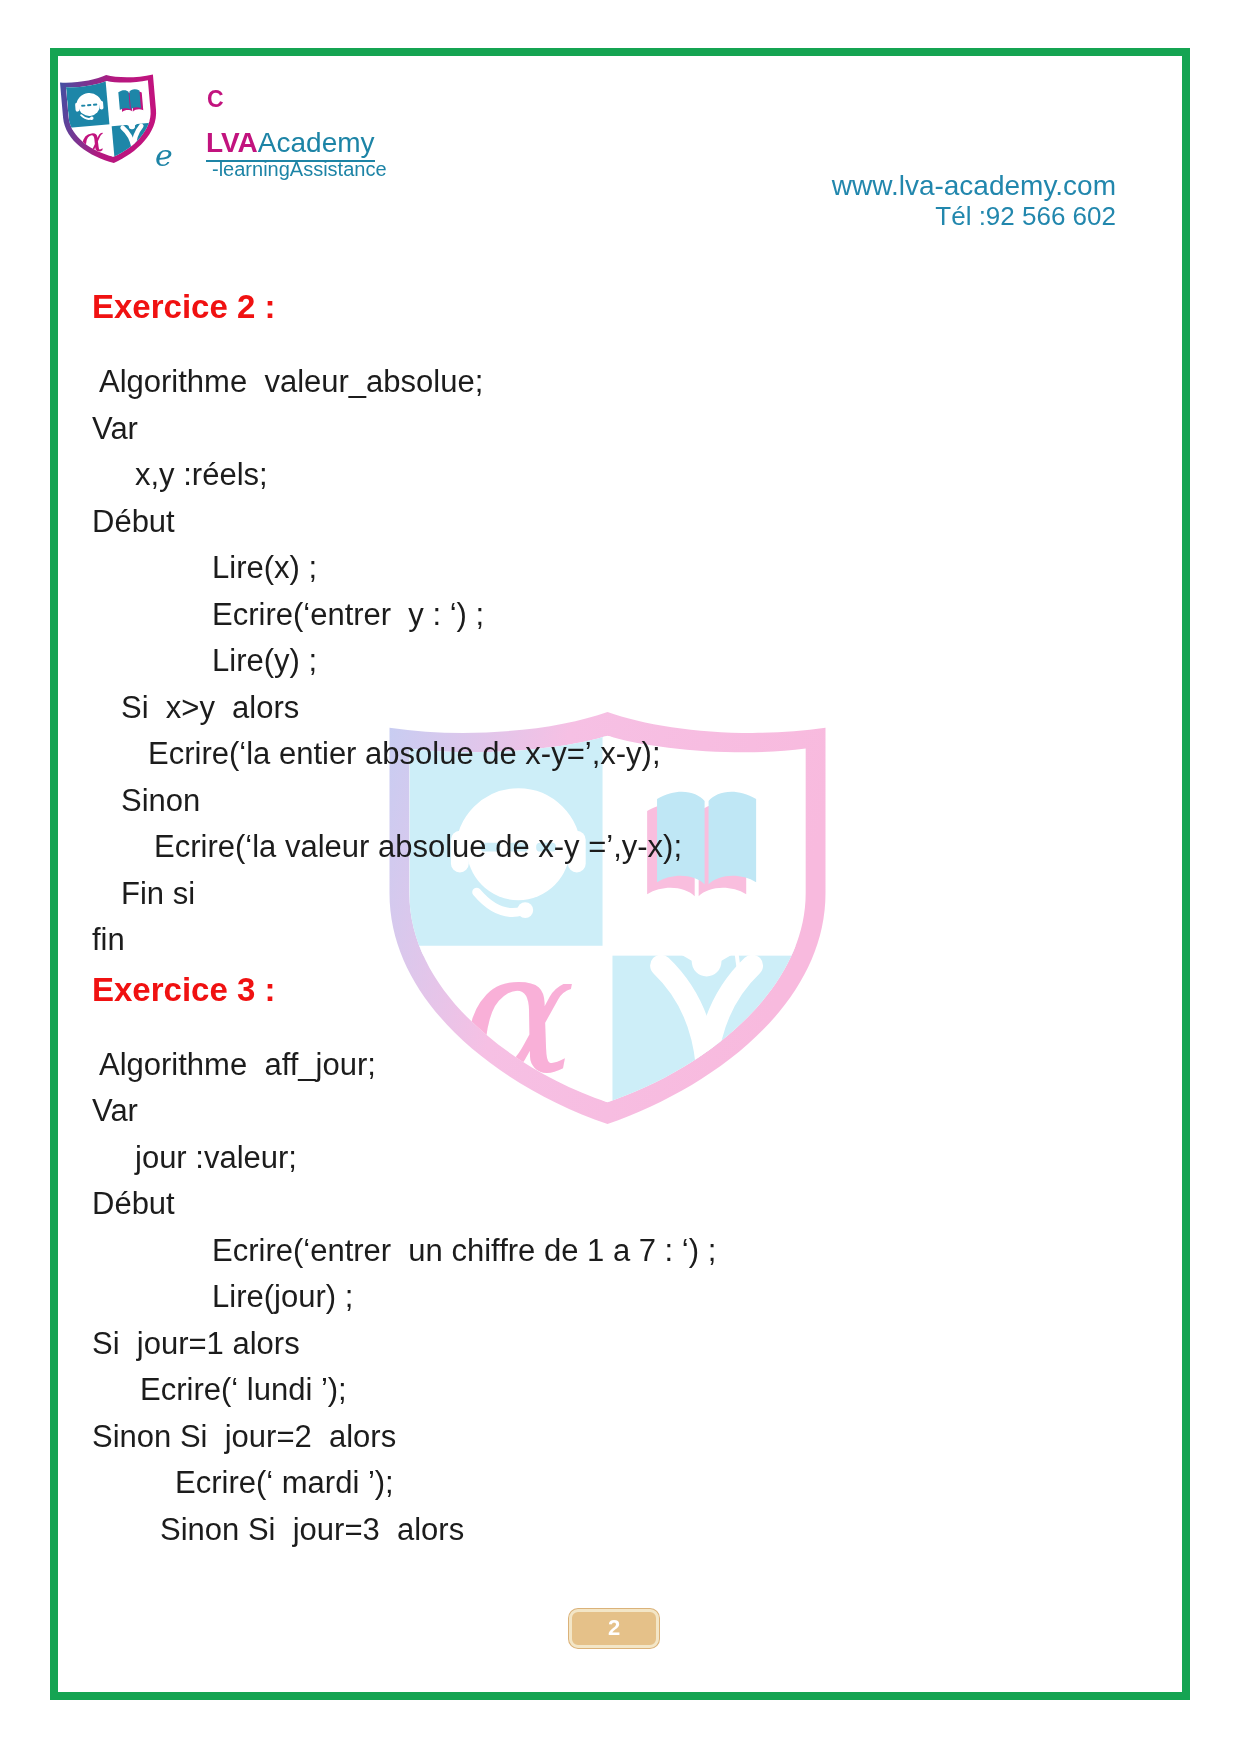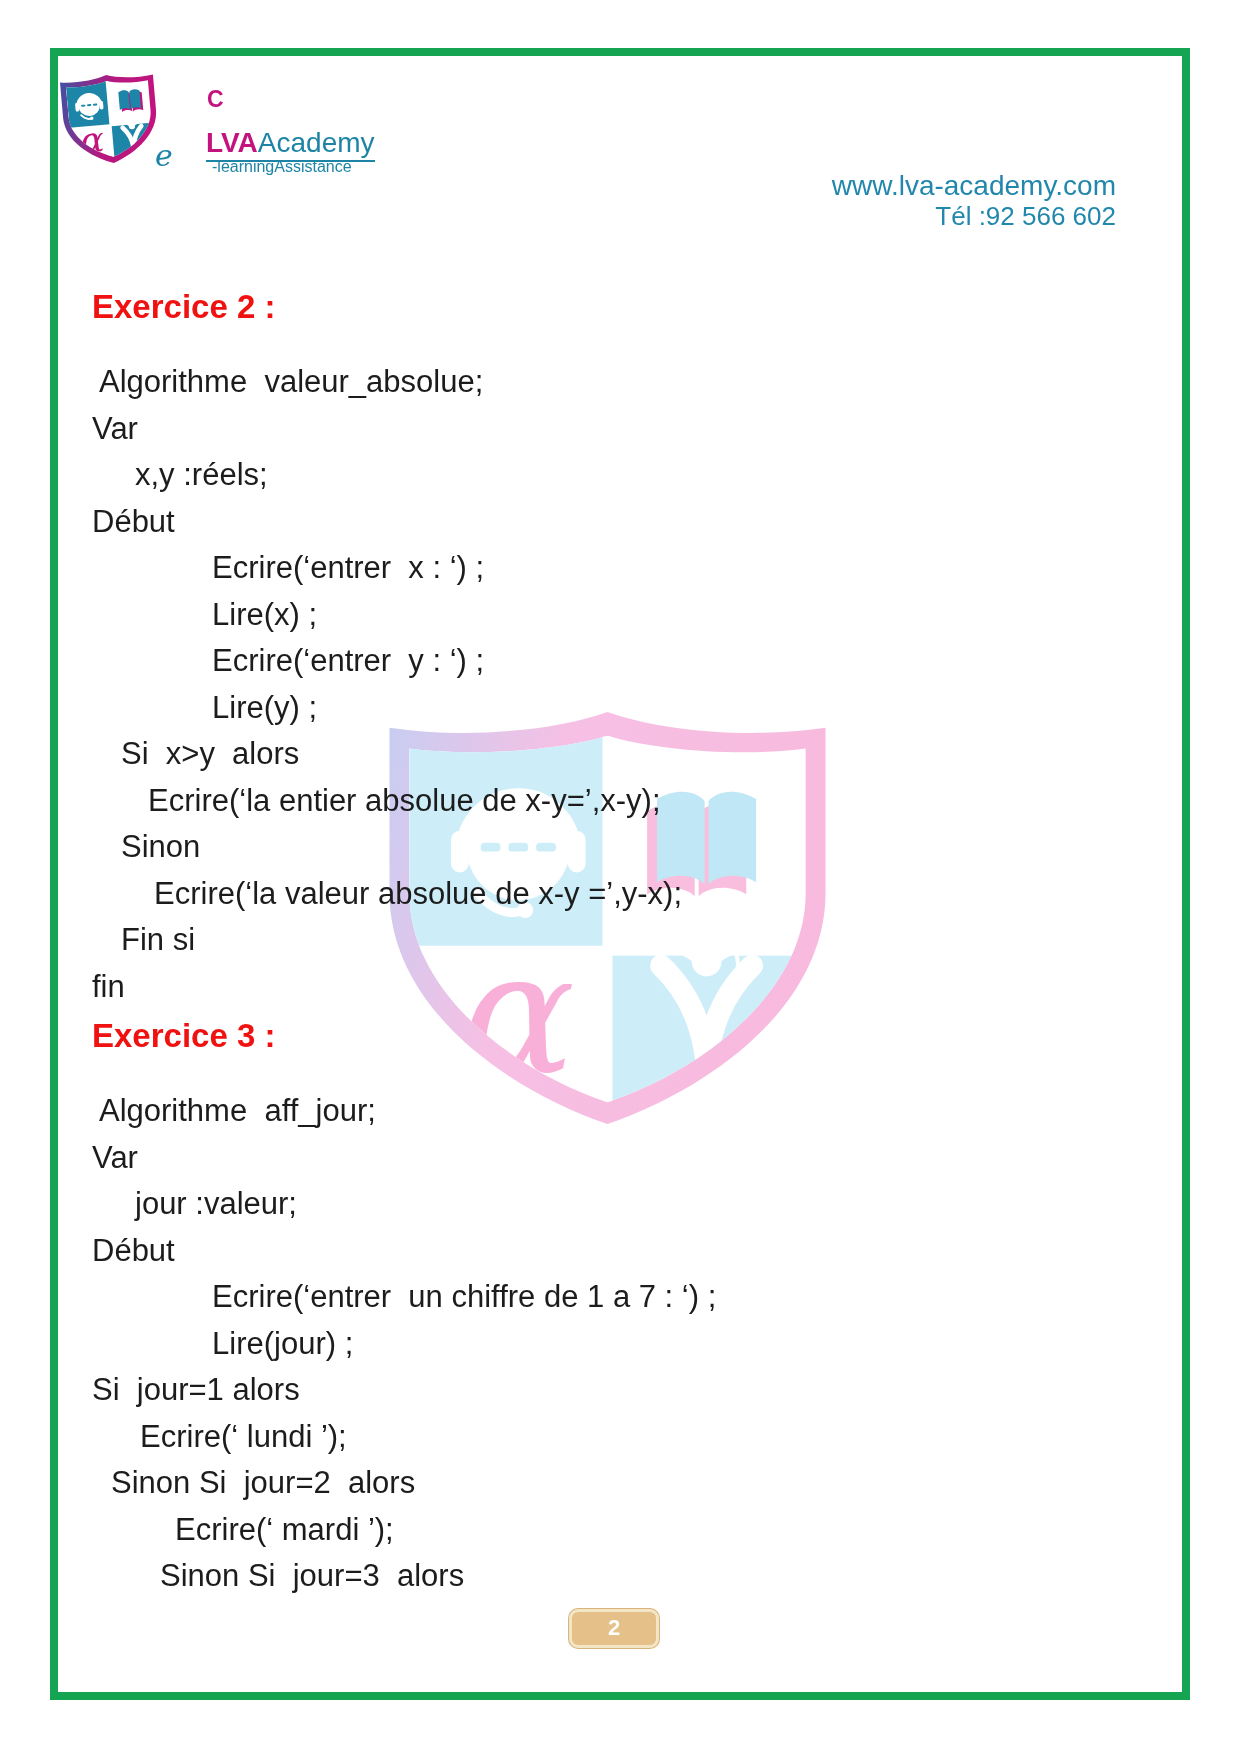--- a/index.html
+++ b/index.html
@@ -12,21 +12,21 @@
     position:absolute;left:50px;top:48px;width:1140px;height:1652px;
     border:8px solid var(--green,#15a452);box-sizing:border-box;z-index:3;
     pointer-events:none;
   }
   
   .logo-shield{position:absolute;left:57px;top:72px;width:106px;height:94px;transform:rotate(-5deg);z-index:4;}
   .logo-mark-c{position:absolute;left:207px;top:86px;font-size:23px;font-weight:bold;color:var(--magenta,#c2137e);z-index:4;}
   .brand-word{position:absolute;left:206px;top:127px;font-size:28px;z-index:4;border-bottom:2px solid var(--teal,#1d84a6);padding-bottom:1px;}
   .brand-word .b1{color:var(--magenta,#c2137e);font-weight:bold;}
   .brand-word .b2{color:var(--teal,#1d84a6);}
-  .brand-tagline{position:absolute;left:212px;top:158px;font-size:16px;color:var(--teal,#1d84a6);z-index:4;}
+  .brand-tagline{position:absolute;left:212px;top:158px;font-size:20px;color:var(--teal,#1d84a6);z-index:4;}
   .cursive-e{position:absolute;left:155px;top:138px;font-size:30px;font-style:italic;color:var(--teal,#1d84a6);font-family:"DejaVu Serif",serif;z-index:4;}
   .contact{position:absolute;right:124px;text-align:right;color:var(--contact,#2287ad);z-index:4;}
   .contact.web{top:170px;font-size:28px;}
   .contact.tel{top:201px;font-size:26px;}
   
   .watermark{position:absolute;left:330px;top:700px;width:555px;height:436px;z-index:0;}
   
   .doc{position:absolute;left:92px;top:281px;width:1060px;z-index:1;color:#1c1c1c;}
   .doc .heading{font-size:33px;font-weight:bold;color:var(--red,#f01111);line-height:52px;margin-bottom:26px;}
   .doc .code-line{font-size:31px;line-height:46.5px;white-space:pre;}
@@ -151,37 +151,36 @@
 
 <div class="contact web">www.lva-academy.com</div>
 <div class="contact tel">Tél :92 566 602</div>
 
 <main class="doc" id="doc">
     <div class="heading">Exercice 2 :</div>
     <div class="code-line" style="padding-left: 7px;">Algorithme  valeur_absolue;</div>
     <div class="code-line" style="padding-left: 0px;">Var</div>
     <div class="code-line" style="padding-left: 43px;">x,y :réels;</div>
     <div class="code-line" style="padding-left: 0px;">Début</div>
-    <div class="code-line" style="padding-left: 120px;">Ecrire(‘entrer  x : ‘) ;</div>
     <div class="code-line" style="padding-left: 120px;">Lire(x) ;</div>
     <div class="code-line" style="padding-left: 120px;">Ecrire(‘entrer  y : ‘) ;</div>
     <div class="code-line" style="padding-left: 120px;">Lire(y) ;</div>
     <div class="code-line" style="padding-left: 29px;">Si  x&gt;y  alors</div>
     <div class="code-line" style="padding-left: 56px;">Ecrire(‘la entier absolue de x-y=’,x-y);</div>
     <div class="code-line" style="padding-left: 29px;">Sinon</div>
     <div class="code-line" style="padding-left: 62px;">Ecrire(‘la valeur absolue de x-y =’,y-x);</div>
     <div class="code-line" style="padding-left: 29px;">Fin si</div>
     <div class="code-line" style="padding-left: 0px;">fin</div>
     <div class="heading">Exercice 3 :</div>
     <div class="code-line" style="padding-left: 7px;">Algorithme  aff_jour;</div>
     <div class="code-line" style="padding-left: 0px;">Var</div>
     <div class="code-line" style="padding-left: 43px;">jour :valeur;</div>
     <div class="code-line" style="padding-left: 0px;">Début</div>
     <div class="code-line" style="padding-left: 120px;">Ecrire(‘entrer  un chiffre de 1 a 7 : ‘) ;</div>
     <div class="code-line" style="padding-left: 120px;">Lire(jour) ;</div>
     <div class="code-line" style="padding-left: 0px;">Si  jour=1 alors</div>
     <div class="code-line" style="padding-left: 48px;">Ecrire(‘ lundi ’);</div>
-    <div class="code-line" style="padding-left: 0px; margin-left: 19px;">Sinon Si  jour=2  alors</div>
+    <div class="code-line" style="padding-left: 0px;">Sinon Si  jour=2  alors</div>
     <div class="code-line" style="padding-left: 83px;">Ecrire(‘ mardi ’);</div>
     <div class="code-line" style="padding-left: 68px;">Sinon Si  jour=3  alors</div>
   </main>
 
 <div class="page-badge">2</div>
 
 </body></html>

